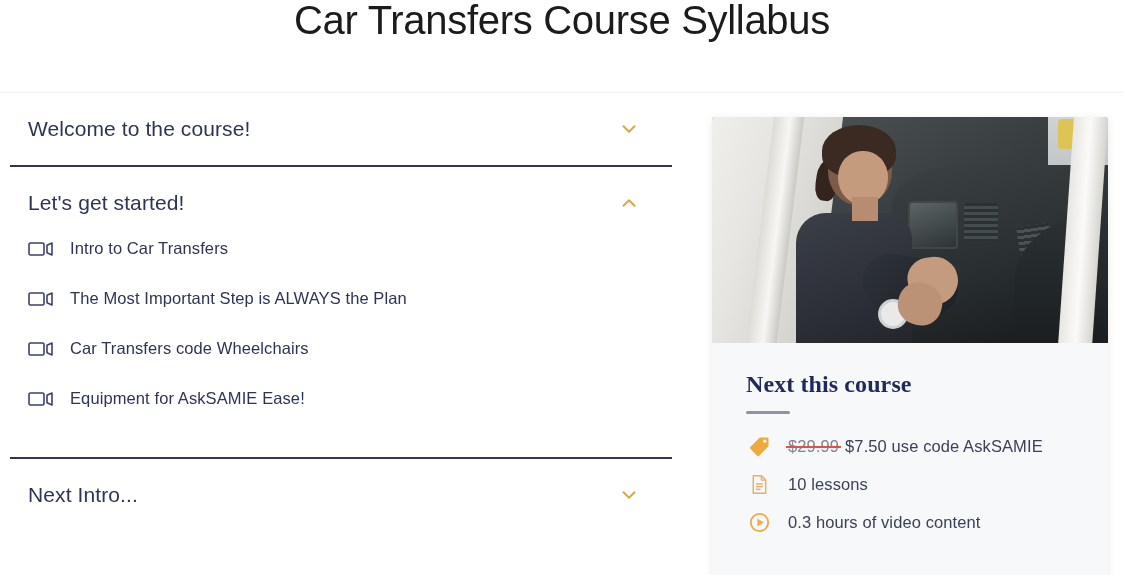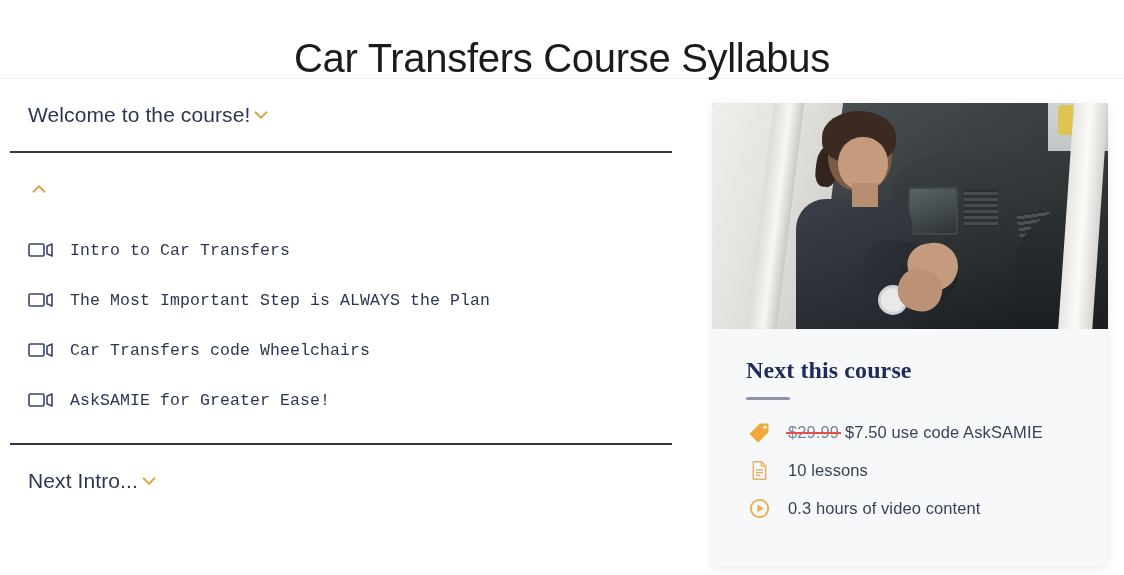--- a/index.html
+++ b/index.html
@@ -11,24 +11,24 @@
     height: 575px;
     background: #ffffff;
     font-family: "Liberation Sans", sans-serif;
     overflow: hidden;
     position: relative;
     color: #2e3552;
   }
 
   
   .page-header {
-    height: 79px;
+    height: 93px;
     box-sizing: border-box;
     display: flex;
-    align-items: flex-end;
+    align-items: flex-start;
     justify-content: center;
     border-bottom: 1px solid #f0f1f3;
     background: #ffffff;
   }
   .page-title {
     font-size: 40px;
     font-weight: 400;
     color: #1b1b1b;
     letter-spacing: -0.3px;
     line-height: 1;
@@ -58,21 +58,21 @@
   }
   .section-divider {
     height: 0;
     border-top: 2px solid #33374d;
     margin: 0 18px 0 10px;
     width: 662px;
   }
   .section-header {
     display: flex;
     align-items: center;
-    justify-content: flex-start;
+    justify-content: space-between;
     height: 72px;
     cursor: pointer;
     user-select: none;
   }
   .section-title {
     font-size: 21px;
     font-weight: 400;
     color: #2e3552;
     letter-spacing: 0.1px;
   }
@@ -84,24 +84,23 @@
     margin-right: 32px;
   }
   .chevron svg { display: block; }
 
   
   .lesson-list {
     padding: 0 0 18px 0;
   }
   .lesson-item {
     display: flex;
-    align-items: center;
+    align-items: flex-start;
     height: 50px;
     cursor: pointer;
-    font-family: Liberation Mono, monospace;
   }
   .lesson-icon {
     width: 26px;
     height: 20px;
     flex: none;
     margin-right: 16px;
     display: flex;
     align-items: center;
   }
   .lesson-icon svg { display: block; }
@@ -365,20 +364,21 @@
             <polyline points="6,9 12,15 18,9"></polyline>
           </svg>
         </span>
       </div>
     </div>
 
     <div class="section-divider"></div>
 
     <div class="section">
       <div class="section-header">
+        <span class="section-title">Let's get started!</span>
         <span class="chevron">
           <svg viewBox="0 0 24 24" width="22" height="22" fill="none" stroke="#d9a84e" stroke-width="2.2" stroke-linecap="round" stroke-linejoin="round">
             <polyline points="6,15 12,9 18,15"></polyline>
           </svg>
         </span>
       </div>
 
       <div class="lesson-list">
 
         <div class="lesson-item">
@@ -412,21 +412,21 @@
           <span class="lesson-title">Car Transfers code Wheelchairs</span>
         </div>
 
         <div class="lesson-item">
           <span class="lesson-icon">
             <svg viewBox="0 0 26 18" width="26" height="18" fill="none" stroke="#3b4269" stroke-width="1.6" stroke-linejoin="round">
               <rect x="1" y="3" width="15" height="12" rx="1.5"></rect>
               <path d="M19 5.2 L19 12.8 L24 15 L24 3 Z" fill="none"></path>
             </svg>
           </span>
-          <span class="lesson-title">AskSAMIE for Greater Ease!</span>
+          <span class="lesson-title">Equipment for AskSAMIE Ease!</span>
         </div>
 
       </div>
     </div>
 
     <div class="section-divider"></div>
 
     <div class="section">
       <div class="section-header">
         <span class="section-title">Next Intro...</span>

